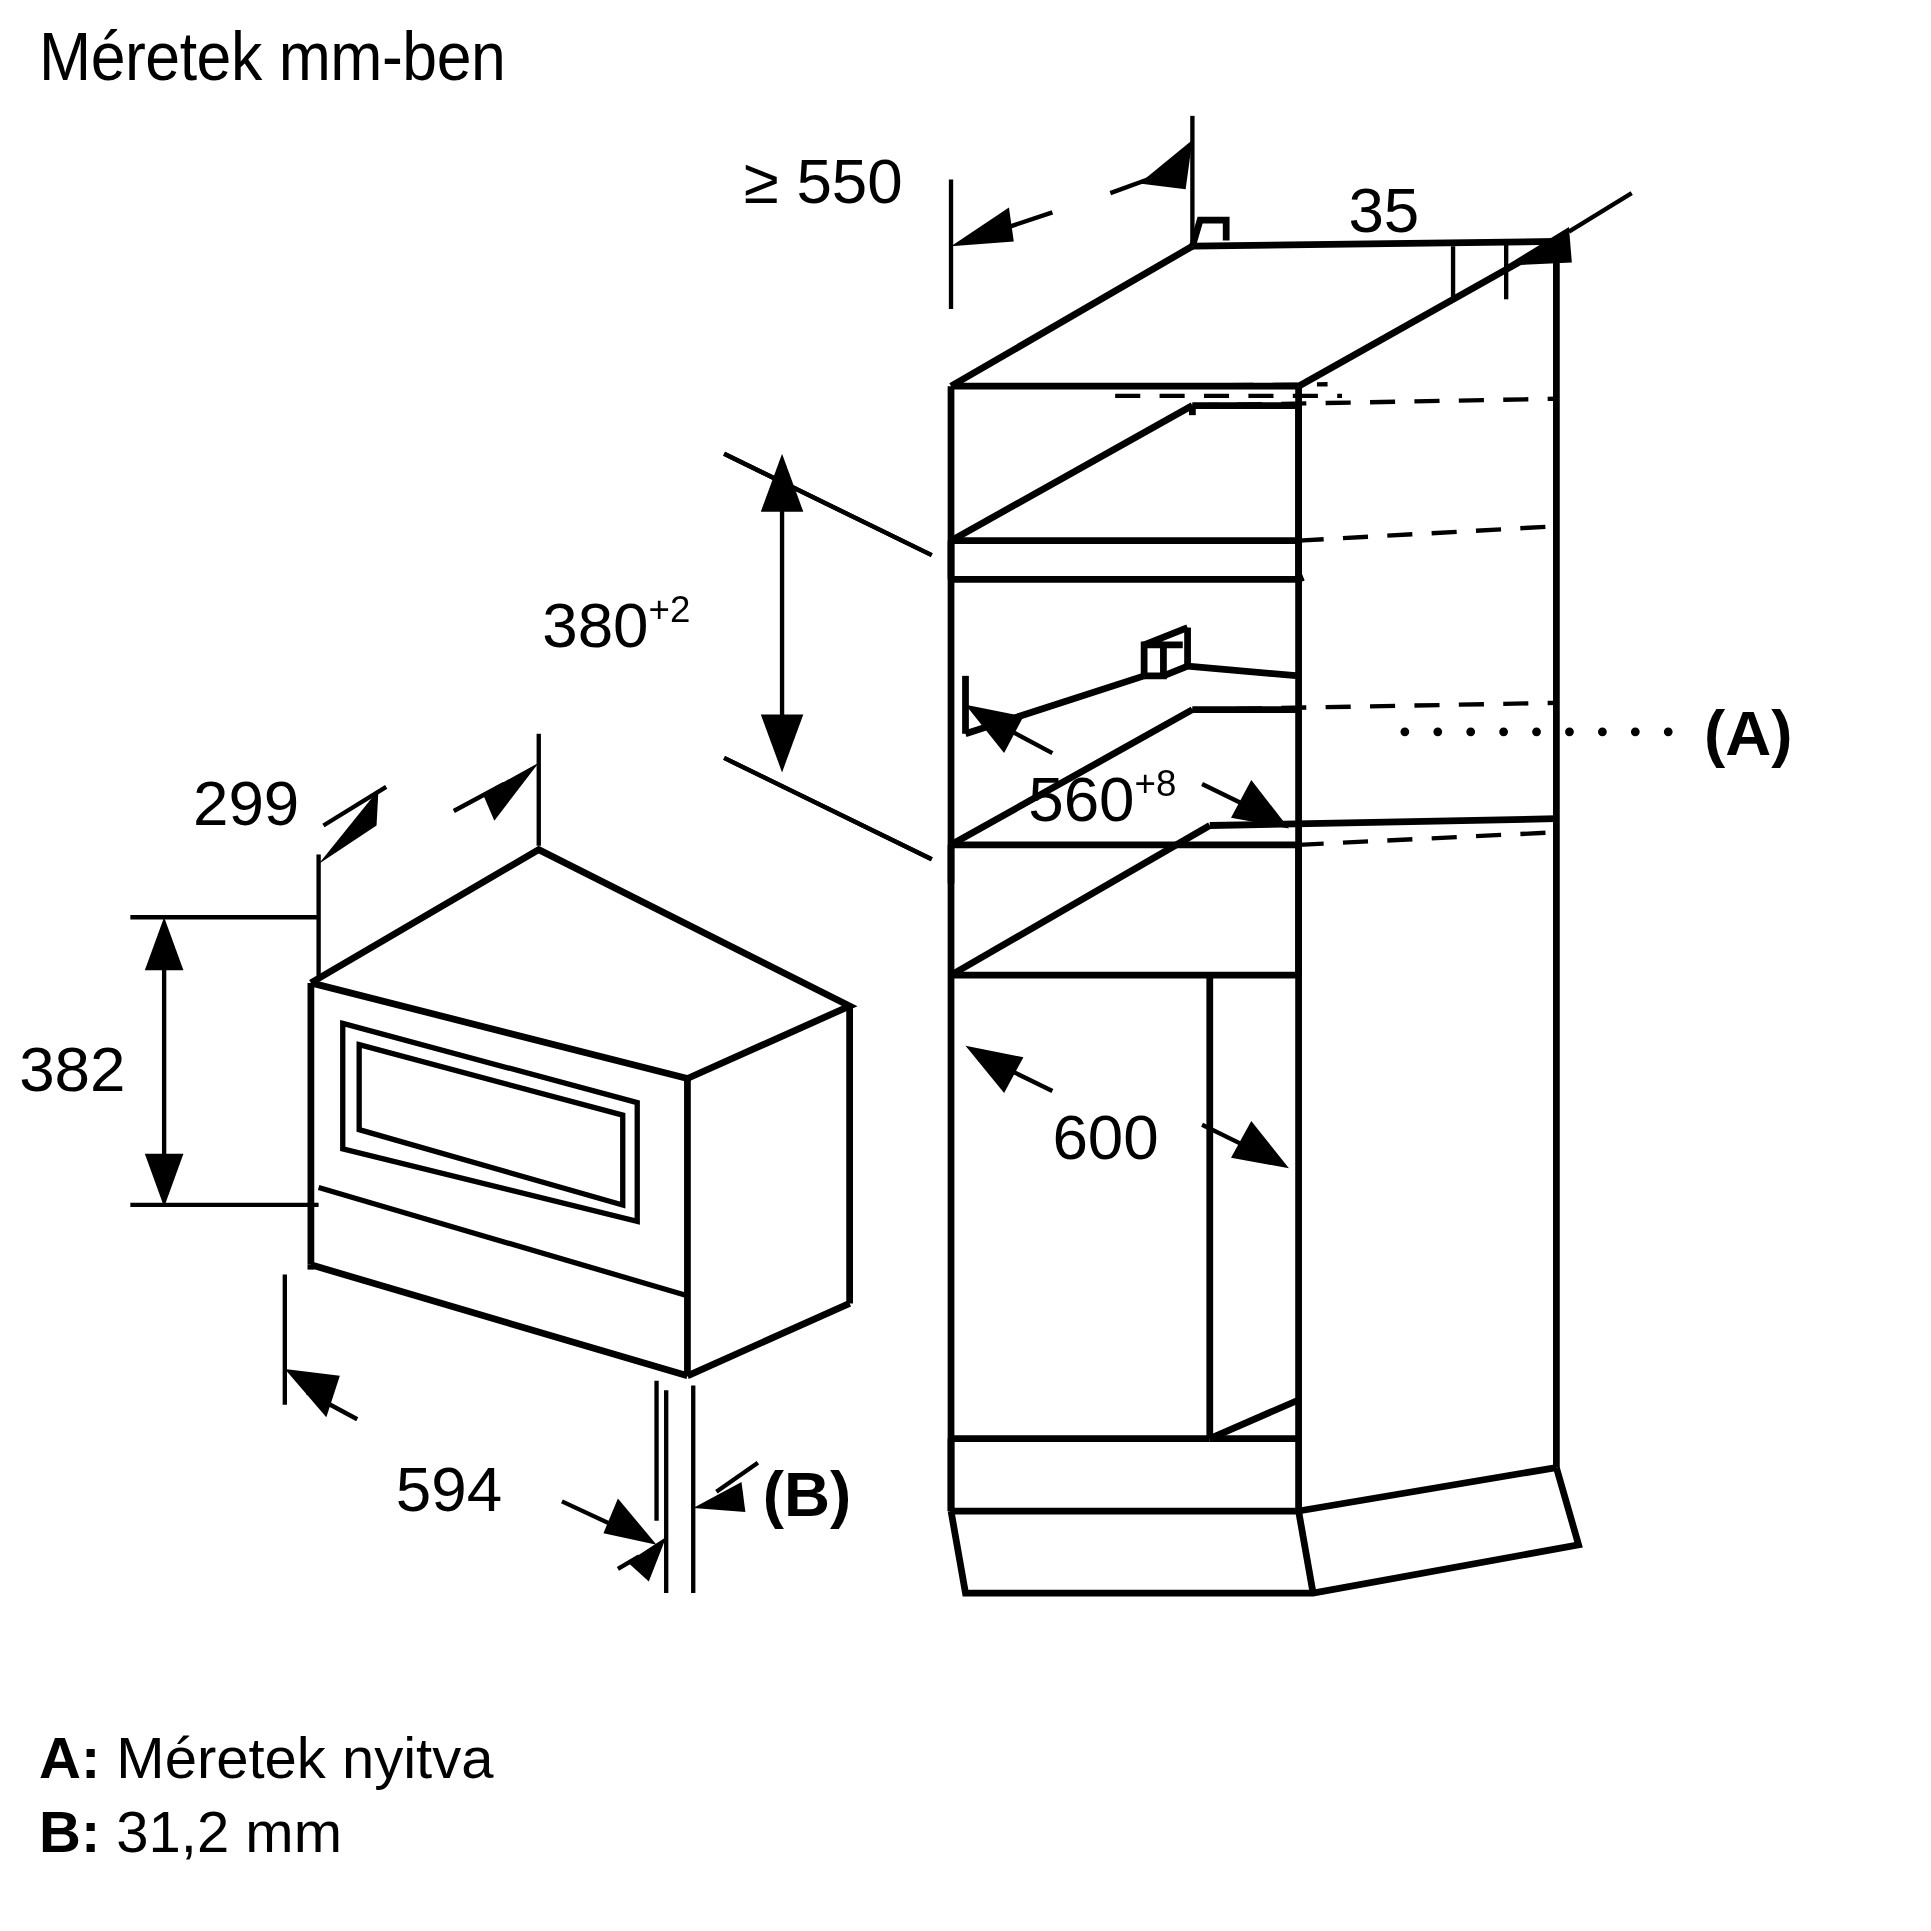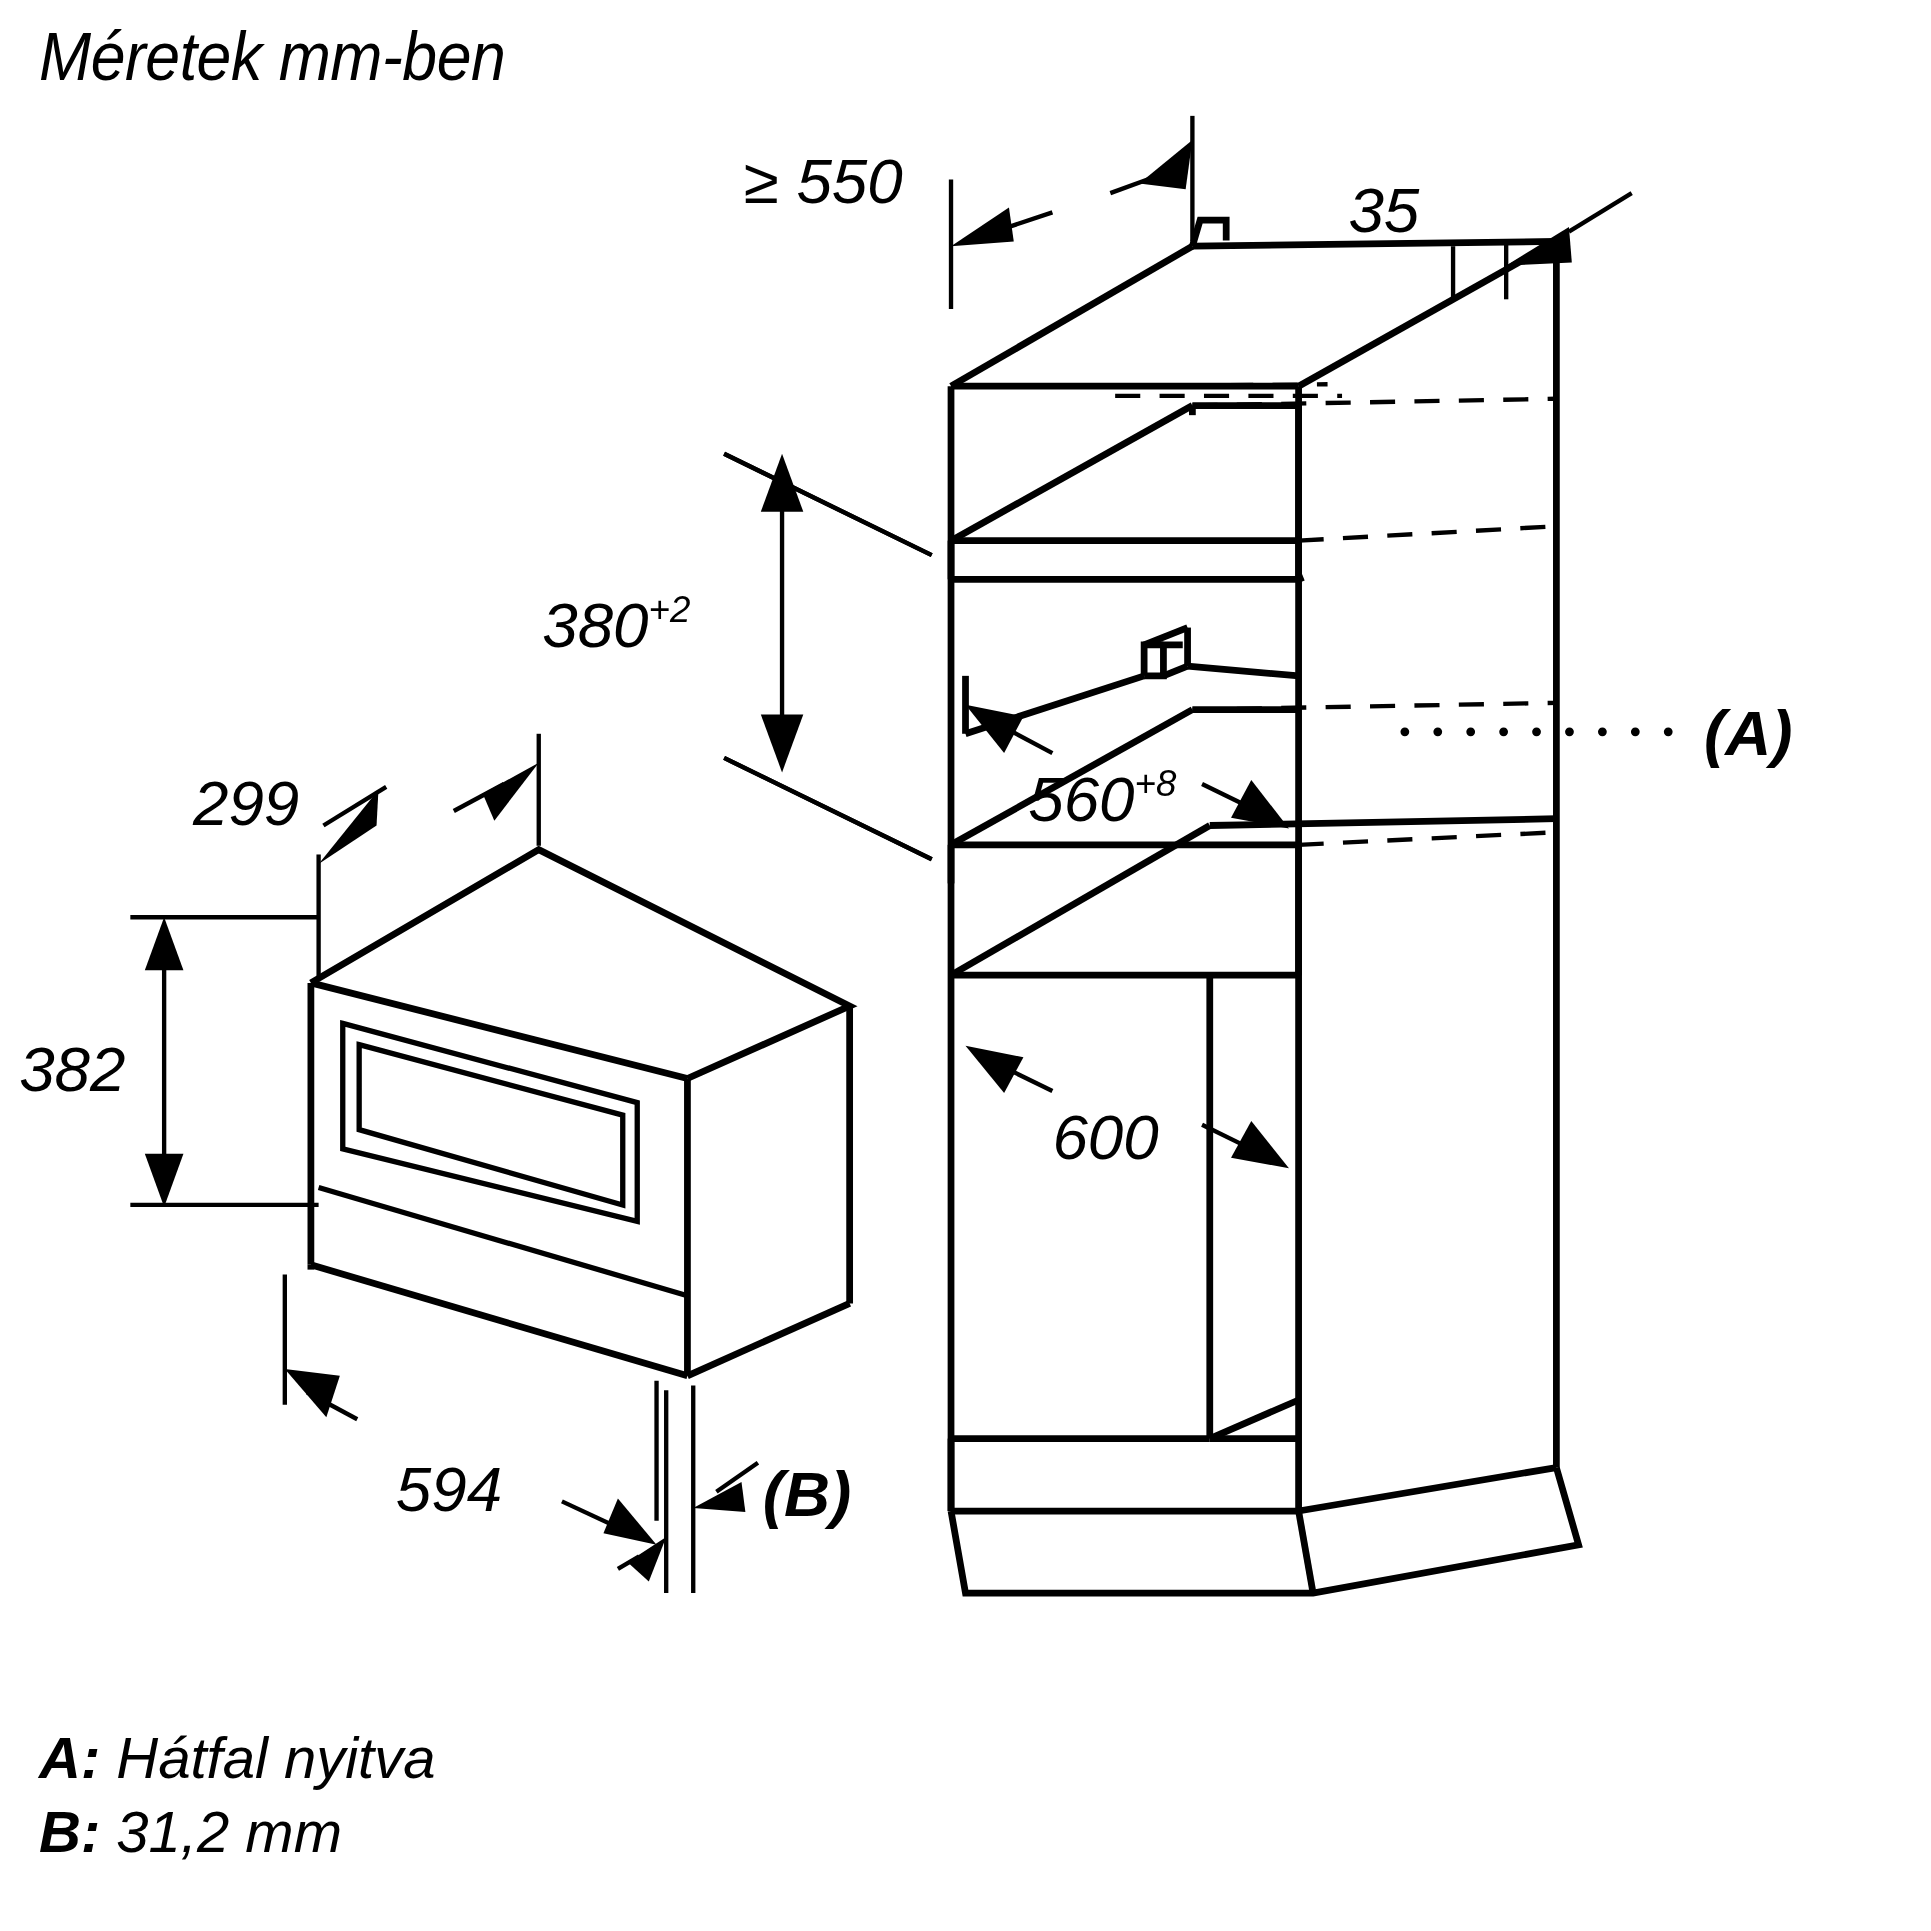--- a/index.html
+++ b/index.html
@@ -13,21 +13,20 @@
     font-family: "Liberation Sans", sans-serif;
     color: #000000;
     overflow: hidden;
     position: relative;
   }
   #page {
     position: relative;
     width: 1931px;
     height: 1931px;
     background: #ffffff;
-    font-style: italic;
   }
   .title {
     position: absolute;
     left: 39px;
     top: 17.4px;
     font-size: 68px;
     font-weight: 400;
     letter-spacing: -0.5px;
     white-space: nowrap;
     font-stretch: condensed;
@@ -272,18 +271,18 @@
       <path class="ln thin" d="M 785 1515 L 742 1545"></path>
       <polygon class="fillblk" points="718,1562 768,1535 772,1566"></polygon>
       <path class="ln thin" d="M 640 1625 L 662 1612"></path>
       <polygon class="fillblk" points="690,1592 650,1618 672,1638"></polygon>
       <text class="marker" x="790" y="1570">(B)</text>
     </g>
 
   </svg>
 
   <div class="legend">
-    <span class="row"><b>A:</b> <span>Hátfal nyitva</span></span>
+    <span class="row"><b>A:</b> <span>Méretek nyitva</span></span>
     <span class="row"><b>B:</b> <span>31,2 mm</span></span>
   </div>
 
 </div>
 
 
 </body></html>

